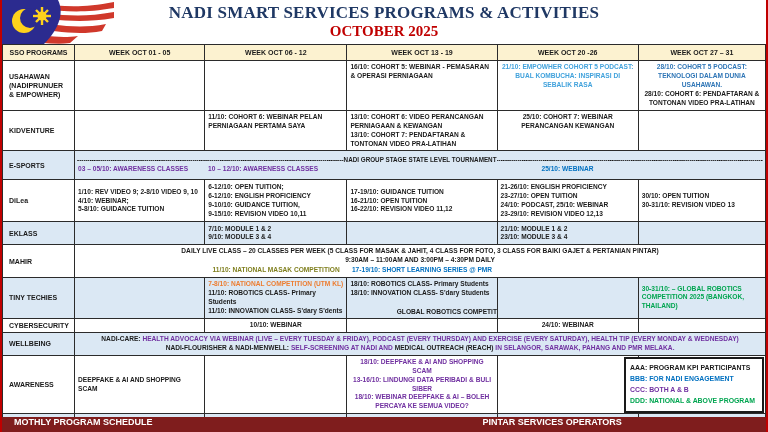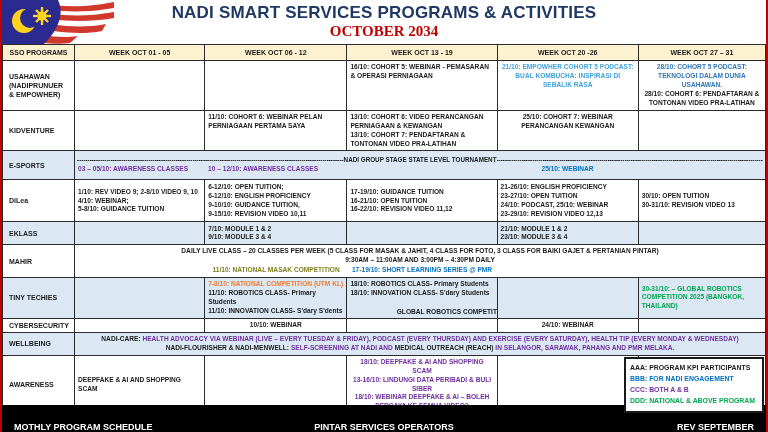--- a/index.html
+++ b/index.html
@@ -3,21 +3,21 @@
 <meta charset="utf-8">
 <style>
   * { margin:0; padding:0; box-sizing:border-box; }
   html,body { width:768px; height:432px; }
   body { font-family:"Liberation Sans", sans-serif; background:#fff; }
   .page { position:relative; width:768px; height:432px; overflow:hidden; background:#fff;
           border-left:2px solid #c00000; border-right:2px solid #c00000; }
   .top { position:relative; height:44px; }
   .flag { position:absolute; left:0; top:0; }
   .titles { text-align:center; padding-top:3px; }
-  .title { font-family:Liberation Sans, sans-serif; font-weight:bold; font-size:17px; color:#1f3864; letter-spacing:.2px; }
+  .title { font-family:Liberation Serif, serif; font-weight:bold; font-size:17px; color:#1f3864; letter-spacing:.2px; }
   .subtitle { font-family:"Liberation Serif", serif; font-weight:bold; font-size:15px; color:#c00000; }
 
   table { width:100%; border-collapse:collapse; table-layout:fixed; }
   col.c0{width:72px} col.c1{width:130px} col.c2{width:142px} col.c3{width:150px} col.c4{width:141px} col.c5{width:127px}
   th, td { border:1px solid #2b2b2b; font-weight:bold; color:#1a1a1a; vertical-align:top;
            padding:2px 3px; font-size:6.6px; line-height:1.35; overflow:hidden; }
   thead th { background:#fcf2d0; text-align:center; vertical-align:middle; font-size:7px; padding:3px 1px; }
   .lbl { font-size:7px; vertical-align:middle; padding-left:6px; white-space:pre-line; }
   tr.blue td { background:#dbe8f4; }
   tr.white td { background:#ffffff; }
@@ -33,22 +33,22 @@
   .wkgrid > div { padding:0 3px; }
   .span-pad { padding:0; }
   .mahir-l1, .mahir-l2 { text-align:center; }
   .rel { position:relative; }
   .global-txt { position:absolute; left:0; bottom:1px; width:193%; text-align:center; white-space:nowrap; z-index:2; }
 
   .legend { position:absolute; right:2px; top:357px; width:140px; height:56px; background:#fff;
             border:2px solid #1a1a1a; padding:3px 4px; font-size:6.9px; font-weight:bold; line-height:1.6; z-index:5; }
   .legend div { white-space:nowrap; }
 
-  .footer { position:absolute; left:0; bottom:0; width:100%; height:27px; background:#000000;
-            display:flex; align-items:flex-end; color:#fff; font-size:9px; font-weight:bold; padding:0 12px; }
+  .footer { position:absolute; left:0; bottom:0; width:100%; height:15px; background:#7f1d1d;
+            display:flex; align-items:flex-start; color:#fff; font-size:9px; font-weight:bold; padding:0 12px; }
   .footer .fl { flex:1; text-align:left; }
   .footer .fc { flex:1.2; text-align:center; }
   .footer .fr { flex:1; text-align:right; }
 </style>
 </head>
 <body>
 
 <div class="page">
 
   <div class="top">
@@ -63,21 +63,21 @@
       <g stroke="#ffd21c" stroke-width="2.4">
         <line x1="40" y1="7" x2="40" y2="25"></line>
         <line x1="31" y1="16" x2="49" y2="16"></line>
         <line x1="34" y1="10" x2="46" y2="22"></line>
         <line x1="46" y1="10" x2="34" y2="22"></line>
       </g>
       <circle cx="40" cy="16" r="4.6" fill="#ffd21c"></circle>
     </svg>
     <div class="titles">
       <div class="title">NADI SMART SERVICES PROGRAMS &amp; ACTIVITIES</div>
-      <div class="subtitle">OCTOBER 2034</div>
+      <div class="subtitle">OCTOBER 2025</div>
     </div>
   </div>
 
   <table>
     <colgroup>
         <col class="c0">
         <col class="c1">
         <col class="c2">
         <col class="c3">
         <col class="c4">
@@ -232,16 +232,15 @@
   <div class="legend">
     <div class="dark">AAA: PROGRAM KPI PARTICIPANTS</div>
     <div class="blu">BBB:  FOR NADI ENGAGEMENT</div>
     <div class="purple">CCC:  BOTH  A &amp; B</div>
     <div class="grn">DDD: NATIONAL &amp; ABOVE PROGRAM</div>
   </div>
 
   <div class="footer">
     <span class="fl">MOTHLY PROGRAM SCHEDULE</span>
     <span class="fc">PINTAR SERVICES OPERATORS</span>
-    <span class="fr">REV SEPTEMBER</span>
   </div>
 
 </div>
 
 </body></html>

